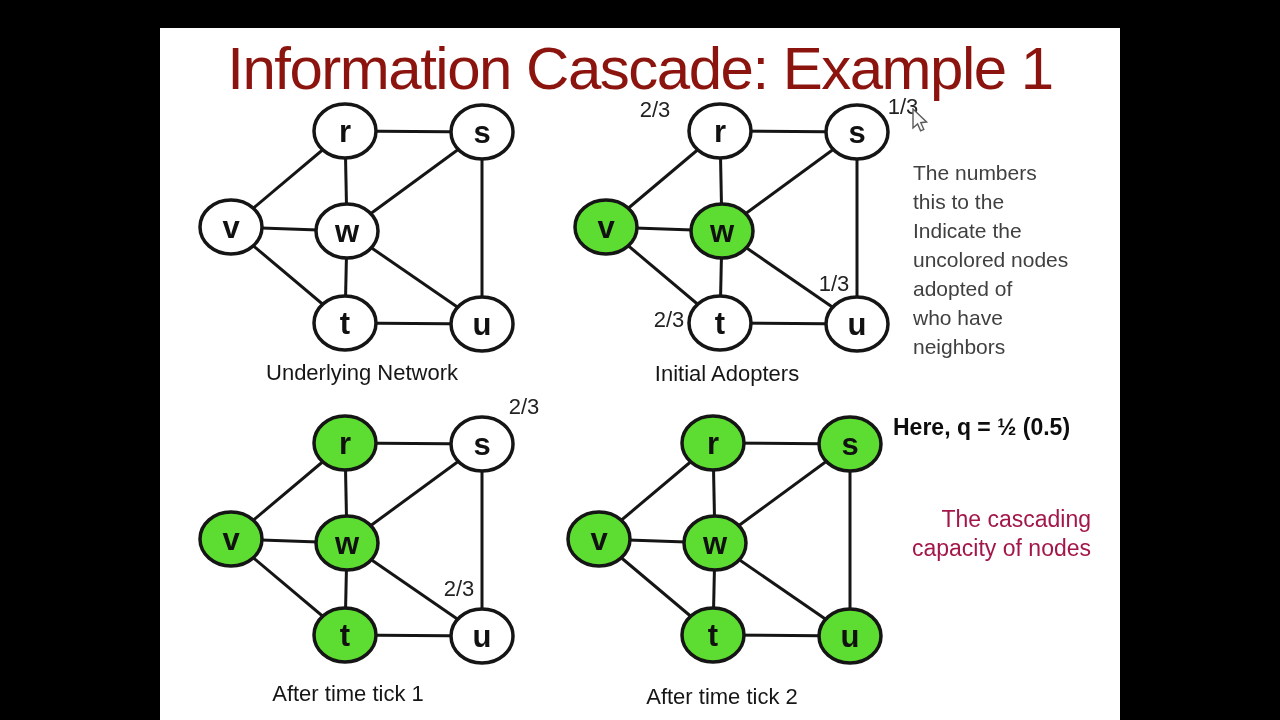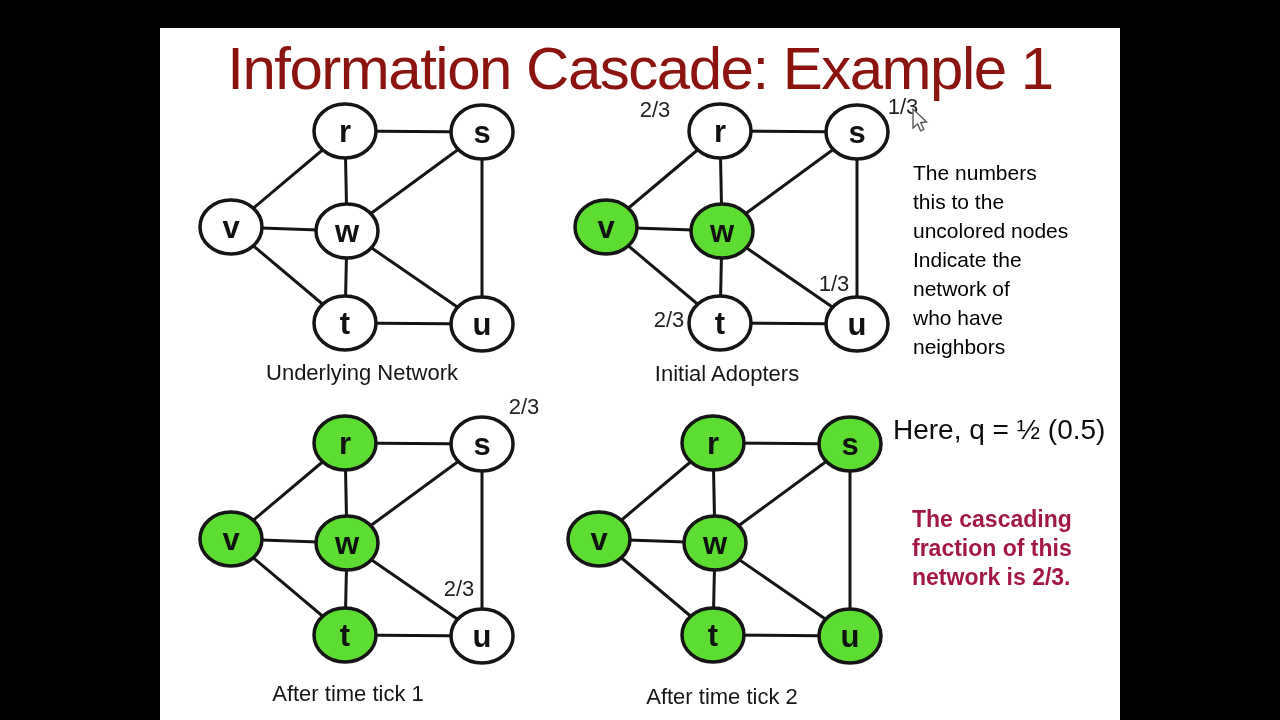--- a/index.html
+++ b/index.html
@@ -3,50 +3,49 @@
 <meta charset="utf-8">
 <style>
   html,body{margin:0;padding:0;}
   body{width:1280px;height:720px;background:#000;position:relative;overflow:hidden;
        font-family:"Liberation Sans",sans-serif;}
   .slide{position:absolute;left:160px;top:0;width:960px;height:720px;background:#ffffff;margin-top:28px;}
   .title{position:absolute;top:6px;left:0;width:100%;text-align:center;
          font-size:60px;letter-spacing:-1.5px;color:#8c140f;white-space:nowrap;}
   #graphs{position:absolute;left:0;top:0;}
   #graphs text{font-family:"Liberation Sans",sans-serif;}
-  .info{position:absolute;left:753px;top:130px;font-size:21px;line-height:29px;color:#000000;}
-  .qnote{position:absolute;left:733px;top:386px;font-size:28px;font-weight:normal;color:#0d0d0d;white-space:nowrap;}
-  .conclusion{position:absolute;left:752px;top:477px;font-size:23px;font-weight:bold;
-              line-height:29px;color:#a31748;}
+  .info{position:absolute;left:753px;top:130px;font-size:21px;line-height:29px;color:#404040;}
+  .qnote{position:absolute;left:733px;top:386px;font-size:23px;font-weight:bold;color:#0d0d0d;white-space:nowrap;}
+  .conclusion{position:absolute;left:752px;top:477px;font-size:23px;font-weight:normal;
+              line-height:29px;color:#a31748;text-align:right;}
   .toolbar{position:absolute;left:12px;top:690px;display:flex;gap:8px;}
   .toolbar .tbtn{width:23px;height:22px;display:block;cursor:pointer;}
   .cursor{position:absolute;left:911px;top:108px;}
 </style>
 </head>
 <body>
 
 <div class="slide">
   <div class="title">Information Cascade: Example 1</div>
 
   <div class="info">
     <div>The numbers</div>
     <div>this to the</div>
+    <div>Indicate the</div>
     <div>uncolored nodes</div>
-    <div>Indicate the</div>
-    <div>network of</div>
+    <div>adopted of</div>
     <div>who have</div>
     <div>neighbors</div>
   </div>
 
   <div class="qnote">Here, q = ½ (0.5)</div>
 
   <div class="conclusion">
     <div>The cascading</div>
-    <div>fraction of this</div>
-    <div>network is 2/3.</div>
+    <div>capacity of nodes</div>
   </div>
 
   <div class="toolbar">
     <svg class="tbtn" viewBox="0 0 23 22">
       <path d="M12,5 L4,11 L12,17 L12,13.5 L19,13.5 L19,8.5 L12,8.5 Z" fill="#e3e3e3" stroke="#a8a8a8" stroke-width="1.2"></path>
     </svg>
     <svg class="tbtn" viewBox="0 0 23 22">
       <line x1="4" y1="19" x2="18" y2="3" stroke="#b5b5b5" stroke-width="3"></line>
       <line x1="4" y1="19" x2="18" y2="3" stroke="#e8e8e8" stroke-width="1.2"></line>
     </svg>

